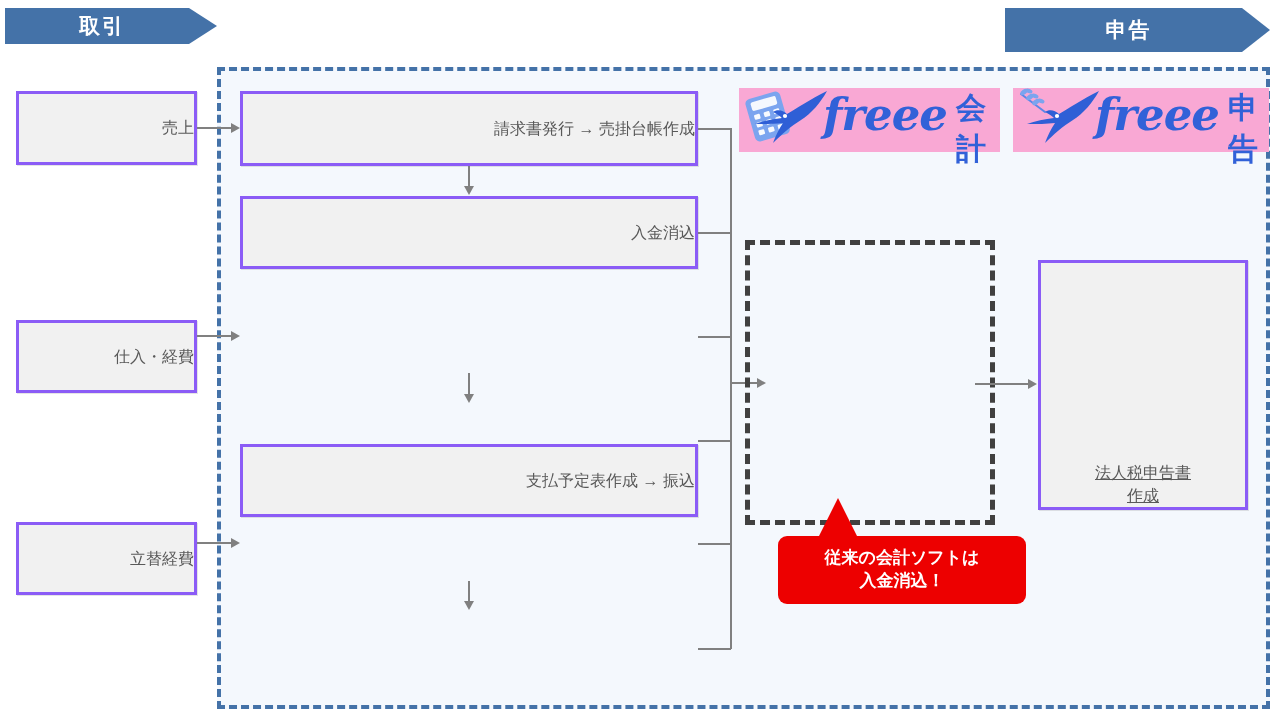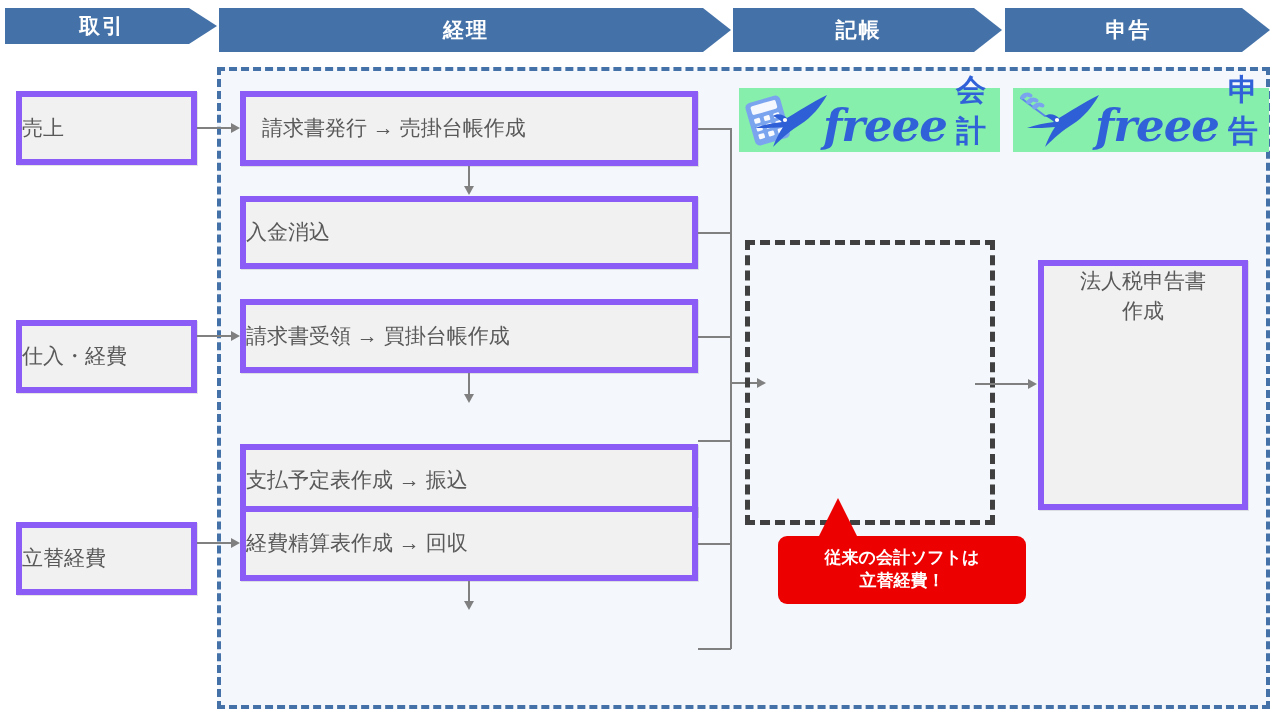--- a/index.html
+++ b/index.html
@@ -30,25 +30,25 @@
     left:217px;top:67px;width:1053px;height:642px;
     background:#f4f8fd;
     border:4px dashed #4472a8;
     box-sizing:border-box;
   }
 
   
   .box{
     position:absolute;
     background:#f1f1f1;
-    border:6px solid #8b5cf6;
-    box-sizing:border-box;
-    display:flex;align-items:center;justify-content:flex-start;
+    border:3px solid #8b5cf6;
+    box-sizing:border-box;
+    display:flex;align-items:center;justify-content:flex-end;
     color:#595959;
-    font-size:21px;
+    font-size:16px;
     text-align:center;
     line-height:1.45;
     box-shadow:1px 1px 0 rgba(0,0,0,.10);
   }
 
   
   .hline{position:absolute;background:#808080;height:1.6px;}
   .vline{position:absolute;background:#808080;width:1.6px;}
   .arrow-r{
     position:absolute;width:0;height:0;
@@ -92,22 +92,22 @@
     left:816px;top:498px;width:0;height:0;
     border-left:22px solid transparent;
     border-right:22px solid transparent;
     border-bottom:44px solid #ed0000;
     z-index:5;
   }
 
   
   .logo{
     position:absolute;
-    background:#86efac;
-    display:flex;align-items:flex-end;
+    background:#f9a8d4;
+    display:flex;align-items:flex-start;
     box-sizing:border-box;
   }
   .logo .mark{flex:0 0 auto;}
   .logo .wordmark{
     font-family:"DejaVu Serif","Liberation Serif",serif;
     font-style:italic;
     font-weight:bold;
     color:#3161d8;
     font-size:45px;
     letter-spacing:-1px;
@@ -126,29 +126,21 @@
 </head>
 <body>
 
 <div id="stage">
 
   <div class="chev" style="left:5px;top:8px;width:212px;height:36px;
               clip-path:polygon(0 0, calc(100% - 28px) 0, 100% 50%, calc(100% - 28px) 100%, 0 100%);">
     <span class="lbl">取引</span>
   </div>
 
-  <div class="chev" style="left:219px;top:8px;width:512px;height:44px;
-              clip-path:polygon(0 0, calc(100% - 28px) 0, 100% 50%, calc(100% - 28px) 100%, 0 100%);">
-    <span class="lbl">経理</span>
-  </div>
-
-  <div class="chev" style="left:733px;top:8px;width:269px;height:44px;
-              clip-path:polygon(0 0, calc(100% - 28px) 0, 100% 50%, calc(100% - 28px) 100%, 0 100%);">
-    <span class="lbl">記帳</span>
-  </div>
+
 
   <div class="chev" style="left:1005px;top:8px;width:265px;height:44px;
               clip-path:polygon(0 0, calc(100% - 28px) 0, 100% 50%, calc(100% - 28px) 100%, 0 100%);">
     <span class="lbl">申告</span>
   </div>
 
   <div id="blue-region"></div>
 
   <div class="box" style="left:16px;top:91px;width:181px;height:74px;">
     <span>売上</span>
@@ -168,28 +160,22 @@
 
   <div class="hline" style="left:197px;top:542px;width:34px;"></div>
   <div class="arrow-r" style="left:231px;top:538px;"></div>
 
   <div class="box" style="left:240px;top:91px;width:458px;height:75px;padding-left:16px;">
     <span>請求書発行 → 売掛台帳作成</span>
   </div>
   <div class="box" style="left:240px;top:196px;width:458px;height:73px;">
     <span>入金消込</span>
   </div>
-  <div class="box" style="left:240px;top:299px;width:458px;height:74px;">
-    <span>請求書受領 → 買掛台帳作成</span>
-  </div>
   <div class="box" style="left:240px;top:404px;width:458px;height:73px;margin-top:40px;">
     <span>支払予定表作成 → 振込</span>
-  </div>
-  <div class="box" style="left:240px;top:506px;width:458px;height:75px;">
-    <span>経費精算表作成 → 回収</span>
   </div>
 
   <div class="vline" style="left:468px;top:166px;height:21px;"></div>
   <div class="arrow-d" style="left:464px;top:186px;"></div>
 
   <div class="vline" style="left:468px;top:373px;height:21px;"></div>
   <div class="arrow-d" style="left:464px;top:394px;"></div>
 
   <div class="vline" style="left:468px;top:581px;height:21px;"></div>
   <div class="arrow-d" style="left:464px;top:601px;"></div>
@@ -204,29 +190,29 @@
 
   <div class="hline" style="left:730px;top:382px;width:28px;"></div>
   <div class="arrow-r" style="left:757px;top:378px;"></div>
 
   <div id="journal-dash"></div>
 
 
   <div class="hline" style="left:975px;top:383px;width:54px;"></div>
   <div class="arrow-r" style="left:1028px;top:379px;"></div>
 
-  <div class="box" style="left:1038px;top:260px;width:210px;height:250px;flex-direction:column;">
+  <div class="box" style="left:1038px;top:260px;width:210px;height:250px;flex-direction:column;text-decoration:underline;">
     <span>法人税申告書</span>
     <span>作成</span>
   </div>
 
   <div id="callout-tail"></div>
   <div id="callout">
     <span>従来の会計ソフトは</span>
-    <span>立替経費！</span>
+    <span>入金消込！</span>
   </div>
 
   <div class="logo" style="left:739px;top:88px;width:261px;height:64px;padding-left:4px;">
     <span class="mark">
       <svg width="86" height="56" viewBox="0 0 86 56">
         <g transform="rotate(-16 26 26)">
           <rect x="6" y="6" width="36" height="44" rx="5" fill="#7ba4ef"></rect>
           <rect x="11" y="10" width="26" height="9" rx="2" fill="#ffffff" opacity="0.92"></rect>
           <g fill="#ffffff" opacity="0.95">
             <rect x="11" y="23" width="6" height="5" rx="1"></rect>

